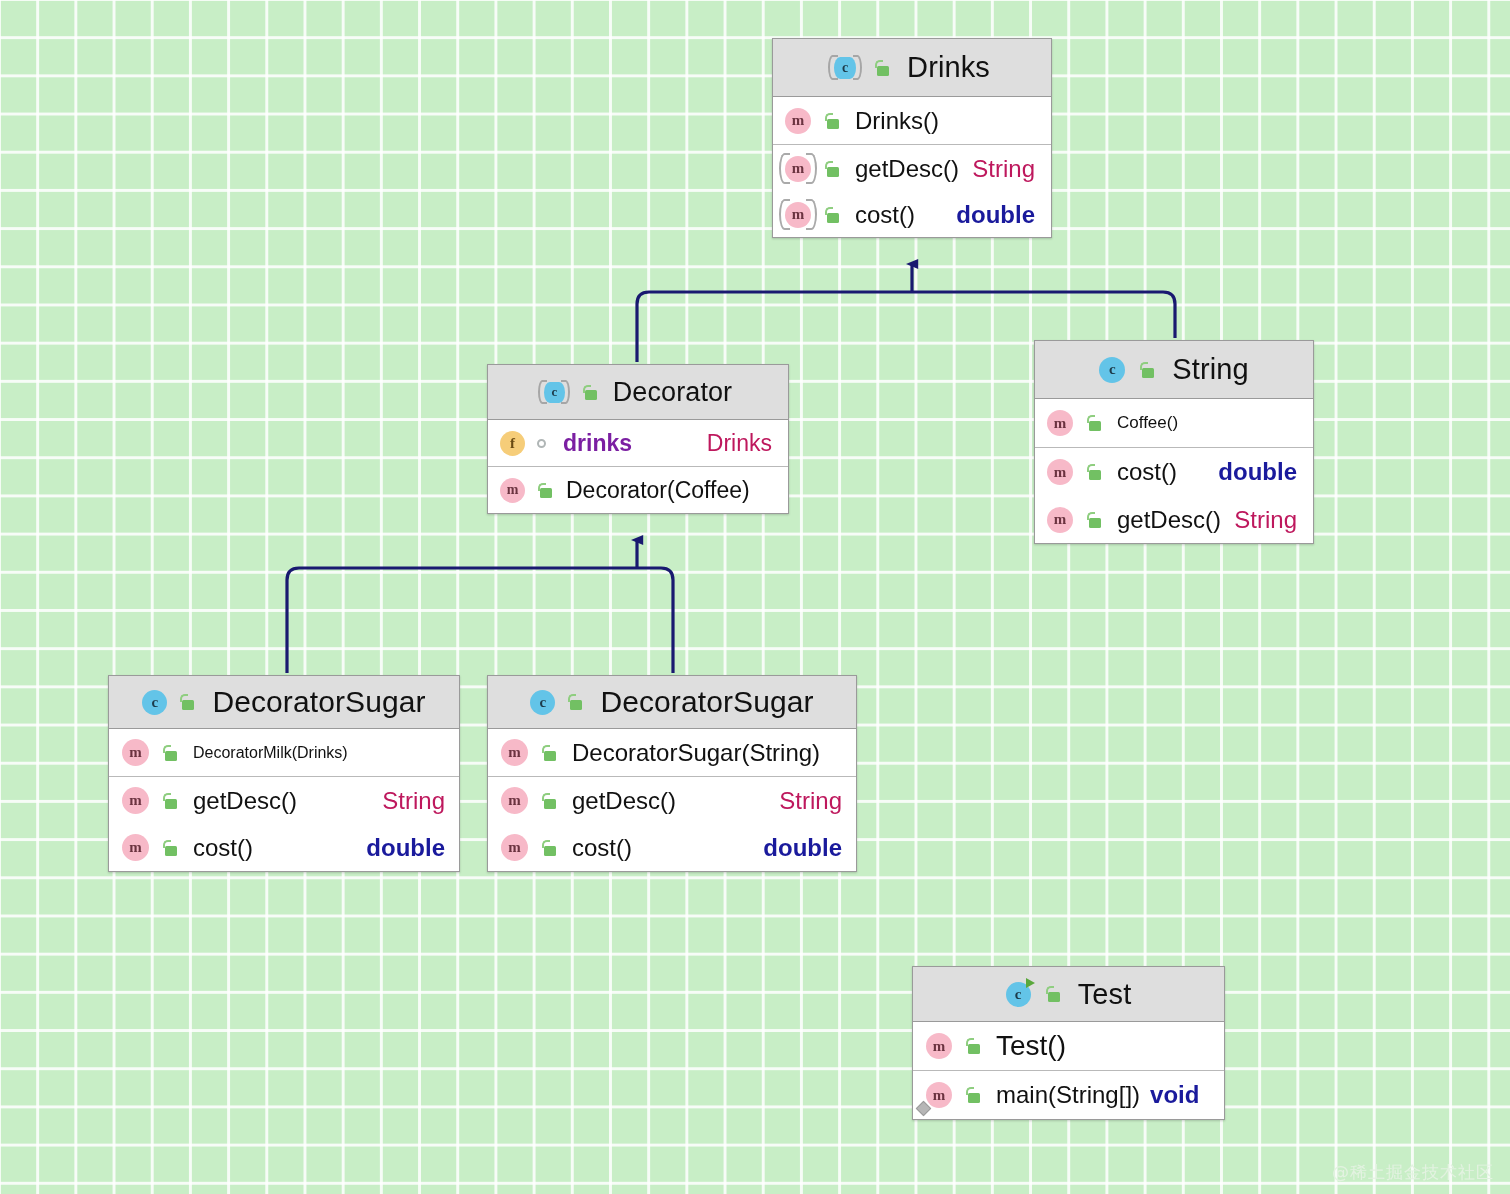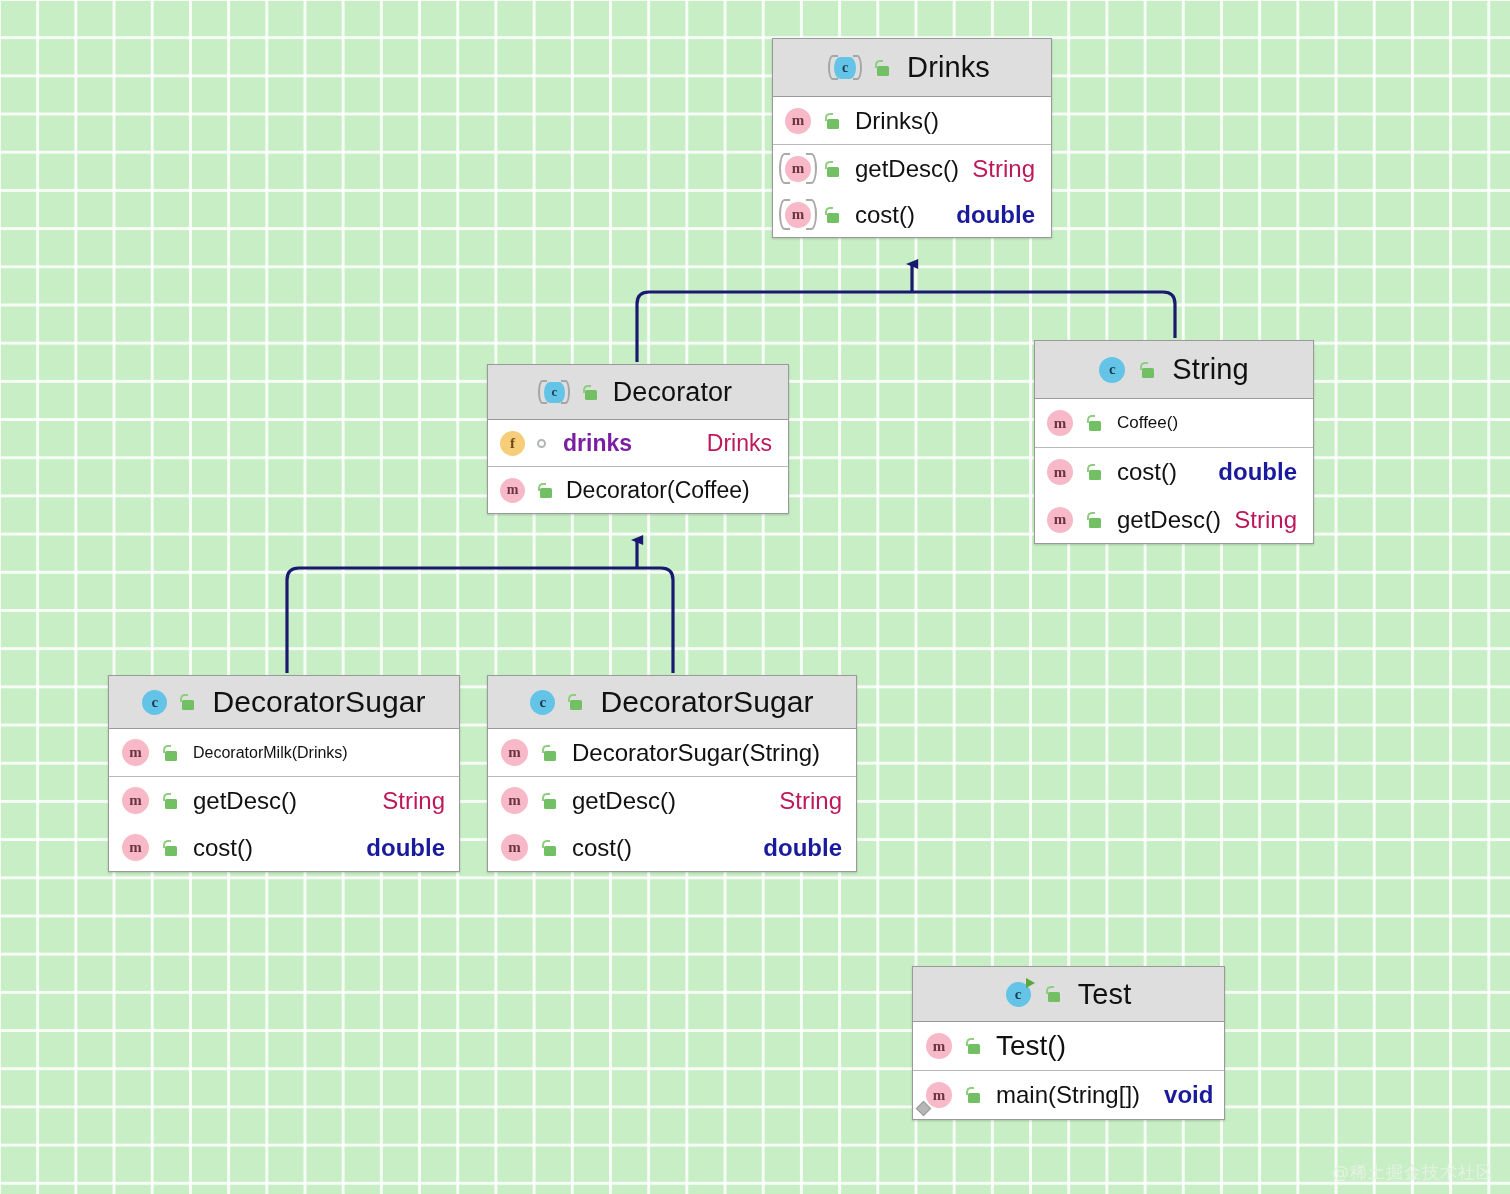--- a/index.html
+++ b/index.html
@@ -434,19 +434,19 @@
       <div class="uml-row" style="height:48px;padding:0 16px 0 13px;">
         <span class="ic ic-method" style="width:26px;height:26px;font-size:15px;margin-right:14px;">
           <span>m</span>
           <span class="static-badge"></span>
         </span>
         <span class="ic-lock" style="width:16px;height:16px;margin-right:14px;">
           <span class="shackle"></span>
             <span class="body"></span>
         </span>
         <span class="row-name" style="font-size:24px;">main(String[])</span>
-        <span class="row-type kw" style="font-size:24px;margin-left:24px;">void</span>
+        <span class="row-type kw" style="font-size:24px;margin-left:10px;">void</span>
       </div>
     </div>
   </div>
 
   <div class="watermark">@稀土掘金技术社区</div>
 </div>
 
 </body></html>

